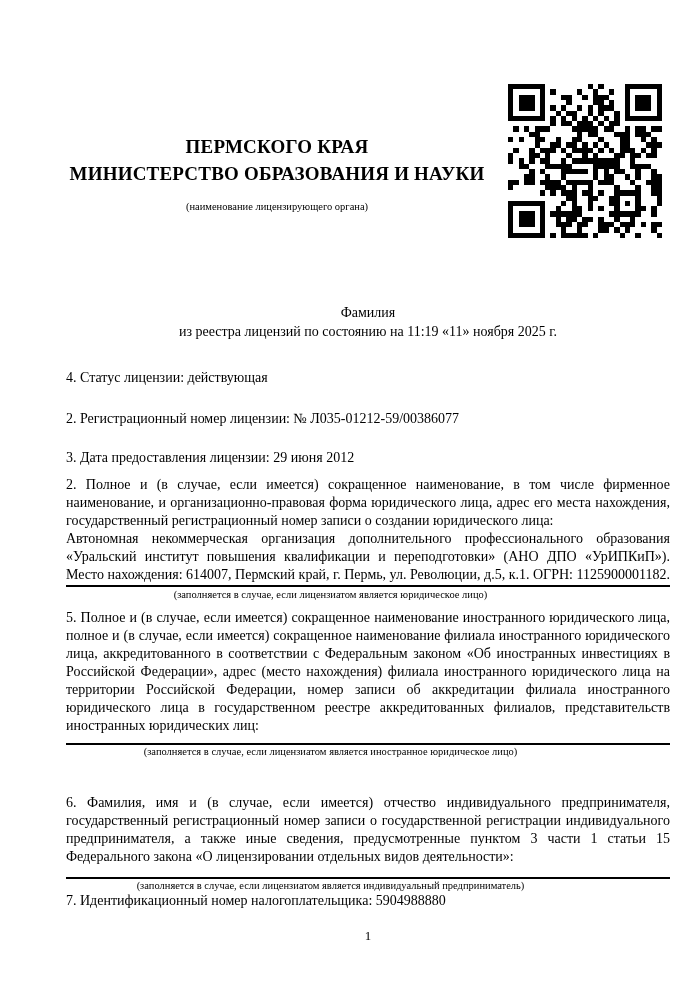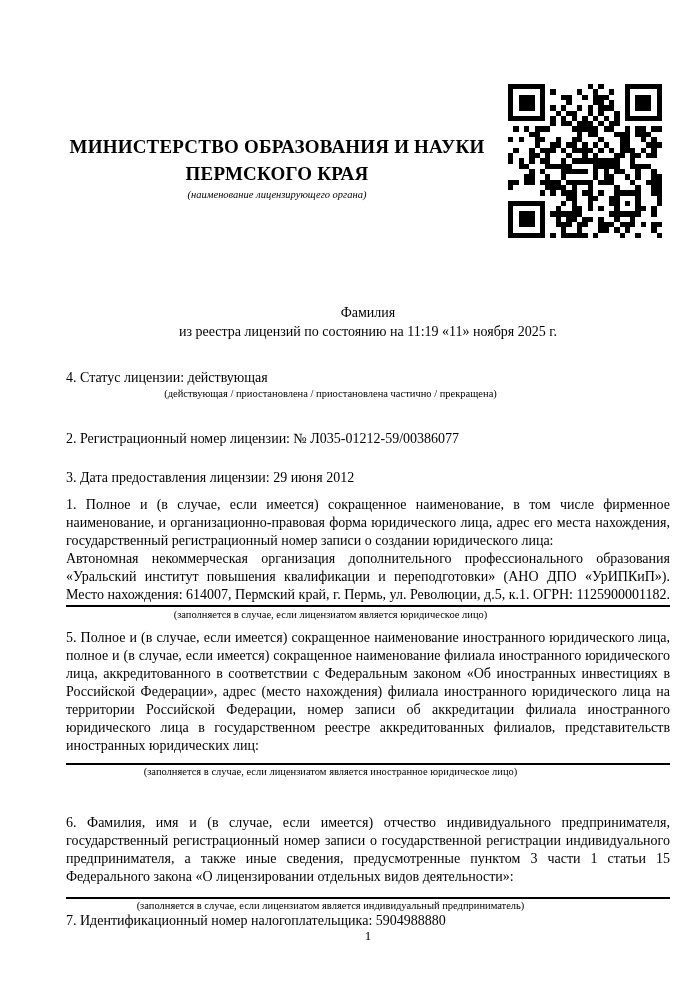--- a/index.html
+++ b/index.html
@@ -11,42 +11,42 @@
     color:#000000;
     font-family:"Liberation Serif", serif;
     overflow:hidden;
   }
   
   .ministry {
     position:absolute; left:66px; top:133px; width:422px;
     text-align:center;
   }
   .ministry-name { font-weight:bold; font-size:19px; line-height:27px; letter-spacing:0.2px; }
-  .ministry-note { font-size:10.5px; line-height:13px; margin-top:1px;font-style:italic; }
+  .ministry-note { font-size:10.5px; line-height:13px; margin-top:13px; }
   .qr {
     position:absolute; left:508px; top:84px; width:154px; height:154px;
   }
   .qr svg { width:100%; height:100%; display:block; }
   
   .doc-title {
     position:absolute; left:66px; top:303px; width:604px;
     text-align:center; font-size:14px; line-height:19px;
   }
   
   .items {
     position:absolute; left:66px; top:369px; width:604px;
     font-size:14px; line-height:18px;
   }
   .just { text-align:justify; }
   .note {
     font-size:10.5px; line-height:13px;
     text-align:center; padding-right:75px;
   }
   .rule { border-top:2px solid #000; height:0; }
-  .i2 { margin-top:30px; }
+  .i2 { margin-top:23px; }
   .i3 { margin-top:21px; }
   .i4 { margin-top:9px; }
   .i4-rule { margin-top:1px; }
   .i4-note { margin-top:1px;text-align:center; }
   .i5 { margin-top:8px; }
   .i5-rule { margin-top:8px; }
   .i6 { margin-top:36px; }
   .i6-rule { margin-top:11px; }
   .i7 { }
   
@@ -54,22 +54,22 @@
     position:absolute; left:66px; top:928px; width:604px;
     text-align:center; font-size:13px; line-height:15px;
   }
 </style>
 </head>
 <body>
 
 <div class="page">
 
   <div class="ministry">
+    <div class="ministry-name">ПЕРМСКОГО КРАЯ</div>
     <div class="ministry-name">МИНИСТЕРСТВО ОБРАЗОВАНИЯ И НАУКИ</div>
-    <div class="ministry-name">ПЕРМСКОГО КРАЯ</div>
     <div class="ministry-note">(наименование лицензирующего органа)</div>
   </div>
 
   <div class="qr">
       <svg xmlns="http://www.w3.org/2000/svg" viewBox="0 0 29 29" shape-rendering="crispEdges">
         <rect width="29" height="29" fill="#ffffff"></rect>
         <rect x="0" y="0" width="1" height="1" fill="#000000"></rect>
         <rect x="1" y="0" width="1" height="1" fill="#000000"></rect>
         <rect x="2" y="0" width="1" height="1" fill="#000000"></rect>
         <rect x="3" y="0" width="1" height="1" fill="#000000"></rect>
@@ -480,33 +480,32 @@
 
   <div class="doc-title">
     <div>Фамилия</div>
     <div>из реестра лицензий по состоянию на 11:19 «11» ноября 2025 г.</div>
   </div>
 
   <div class="items">
 
     <div>
       <div>4. Статус лицензии: действующая</div>
-      <div class="note">(действующая / приостановлена / приостановлена частично / прекращена)</div>
     </div>
 
     <div class="i2">
       <div>2. Регистрационный номер лицензии: № Л035-01212-59/00386077</div>
     </div>
 
     <div class="i3">
       <div>3. Дата предоставления лицензии: 29 июня 2012</div>
     </div>
 
     <div class="i4">
-      <div class="just">1. Полное и (в случае, если имеется) сокращенное наименование, в том числе фирменное наименование, и организационно-правовая форма юридического лица, адрес его места нахождения, государственный регистрационный номер записи о создании юридического лица:</div>
+      <div class="just">2. Полное и (в случае, если имеется) сокращенное наименование, в том числе фирменное наименование, и организационно-правовая форма юридического лица, адрес его места нахождения, государственный регистрационный номер записи о создании юридического лица:</div>
       <div class="just">Автономная некоммерческая организация дополнительного профессионального образования «Уральский институт повышения квалификации и переподготовки» (АНО ДПО «УрИПКиП»). Место нахождения: 614007, Пермский край, г. Пермь, ул. Революции, д.5, к.1. ОГРН: 1125900001182.</div>
       <div class="rule i4-rule"></div>
       <div class="note i4-note">(заполняется в случае, если лицензиатом является юридическое лицо)</div>
     </div>
 
     <div class="i5">
       <div class="just">5. Полное и (в случае, если имеется) сокращенное наименование иностранного юридического лица, полное и (в случае, если имеется) сокращенное наименование филиала иностранного юридического лица, аккредитованного в соответствии с Федеральным законом «Об иностранных инвестициях в Российской Федерации», адрес (место нахождения) филиала иностранного юридического лица на территории Российской Федерации, номер записи об аккредитации филиала иностранного юридического лица в государственном реестре аккредитованных филиалов, представительств иностранных юридических лиц:</div>
       <div class="rule i5-rule"></div>
       <div class="note">(заполняется в случае, если лицензиатом является иностранное юридическое лицо)</div>
     </div>

